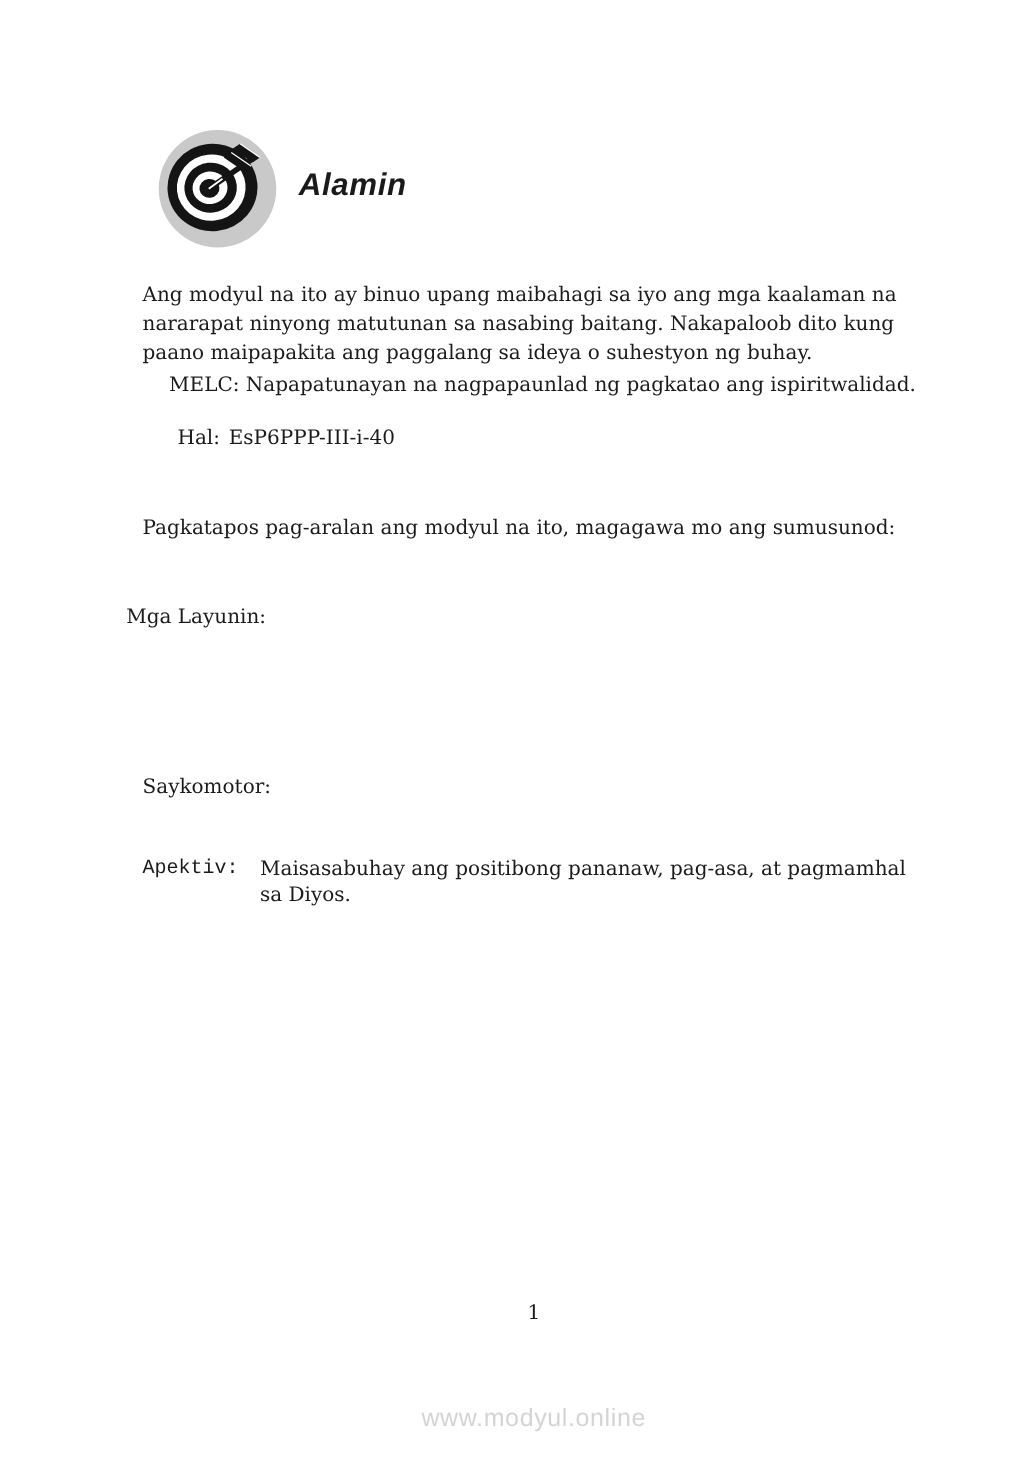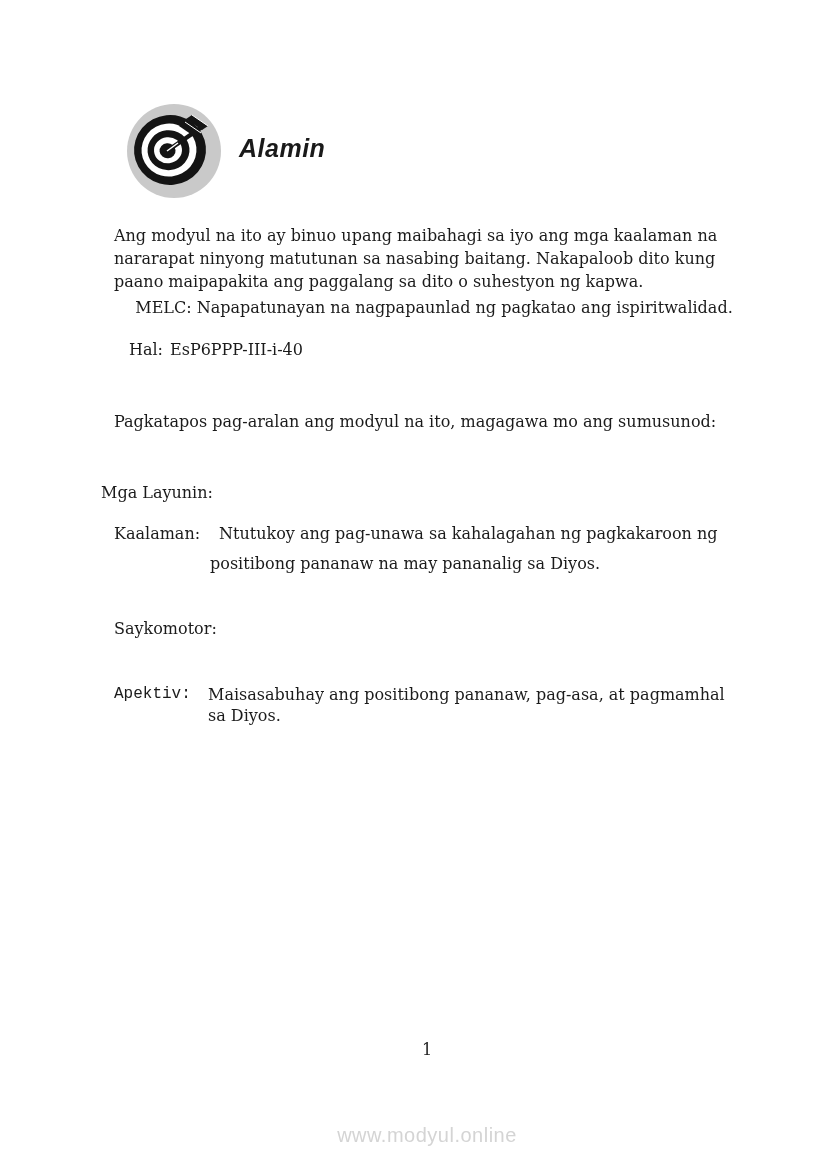--- a/index.html
+++ b/index.html
@@ -48,21 +48,21 @@
   .melc {
     position: absolute;
     left: 100px;
     top: 298px;
     width: 640px;
     line-height: 19px;
     text-align: center;
   }
   .example {
     position: absolute;
-    left: 115px;
+    left: 128px;
     top: 340px;
     display: flex;
     line-height: 19px;
     justify-content: space-between;
   }
   .example-label {
     width: 41px;
     flex: 0 0 41px;
   }
   .example-body {
@@ -141,39 +141,35 @@
       </g>
       <line x1="41" y1="48" x2="76" y2="24" stroke="#141414" stroke-width="4.5"></line>
       <line x1="41" y1="48" x2="52" y2="40" stroke="#ffffff" stroke-width="1.5"></line>
       <path d="M 66 12 L 82 23 L 76 27 L 60 16 Z" fill="#141414"></path>
       <path d="M 59 19 L 75 30 L 69 34 L 53 23 Z" fill="#141414"></path>
       <path d="M 66 12 L 82 23 M 59 19 L 75 30" stroke="#ffffff" stroke-width="1"></path>
     </svg>
   </div>
   <div class="page-title">Alamin</div>
 
-  <div class="intro">Ang modyul na ito ay binuo upang maibahagi sa iyo ang mga kaalaman na nararapat ninyong matutunan sa nasabing baitang. Nakapaloob dito kung paano maipapakita ang paggalang sa dito o suhestyon ng kapwa.</div>
+  <div class="intro">Ang modyul na ito ay binuo upang maibahagi sa iyo ang mga kaalaman na nararapat ninyong matutunan sa nasabing baitang. Nakapaloob dito kung paano maipapakita ang paggalang sa ideya o suhestyon ng buhay.</div>
 
   <div class="melc">MELC: Napapatunayan na nagpapaunlad ng pagkatao ang ispiritwalidad.</div>
 
   <div class="example">
     <div class="example-label">Hal:</div>
     <div class="example-body">
       <div>EsP6PPP-III-i-40</div>
     </div>
   </div>
 
   <div class="after-line">Pagkatapos pag-aralan ang modyul na ito, magagawa mo ang sumusunod:</div>
 
   <div class="objectives-heading">Mga Layunin:</div>
 
-  <div class="objective-row obj-kaalaman">
-    <div class="obj-label">Kaalaman:</div>
-    <div class="obj-text">Ntutukoy ang pag-unawa sa kahalagahan ng pagkakaroon ng positibong pananaw na may pananalig sa Diyos.</div>
-  </div>
 
   <div class="objective-row obj-saykomotor">
     <div class="obj-label">Saykomotor:</div>
   </div>
 
   <div class="objective-row obj-apektiv">
     <div class="obj-label">Apektiv:</div>
     <div class="obj-text">Maisasabuhay ang positibong pananaw, pag-asa, at pagmamhal sa Diyos.</div>
   </div>
 

